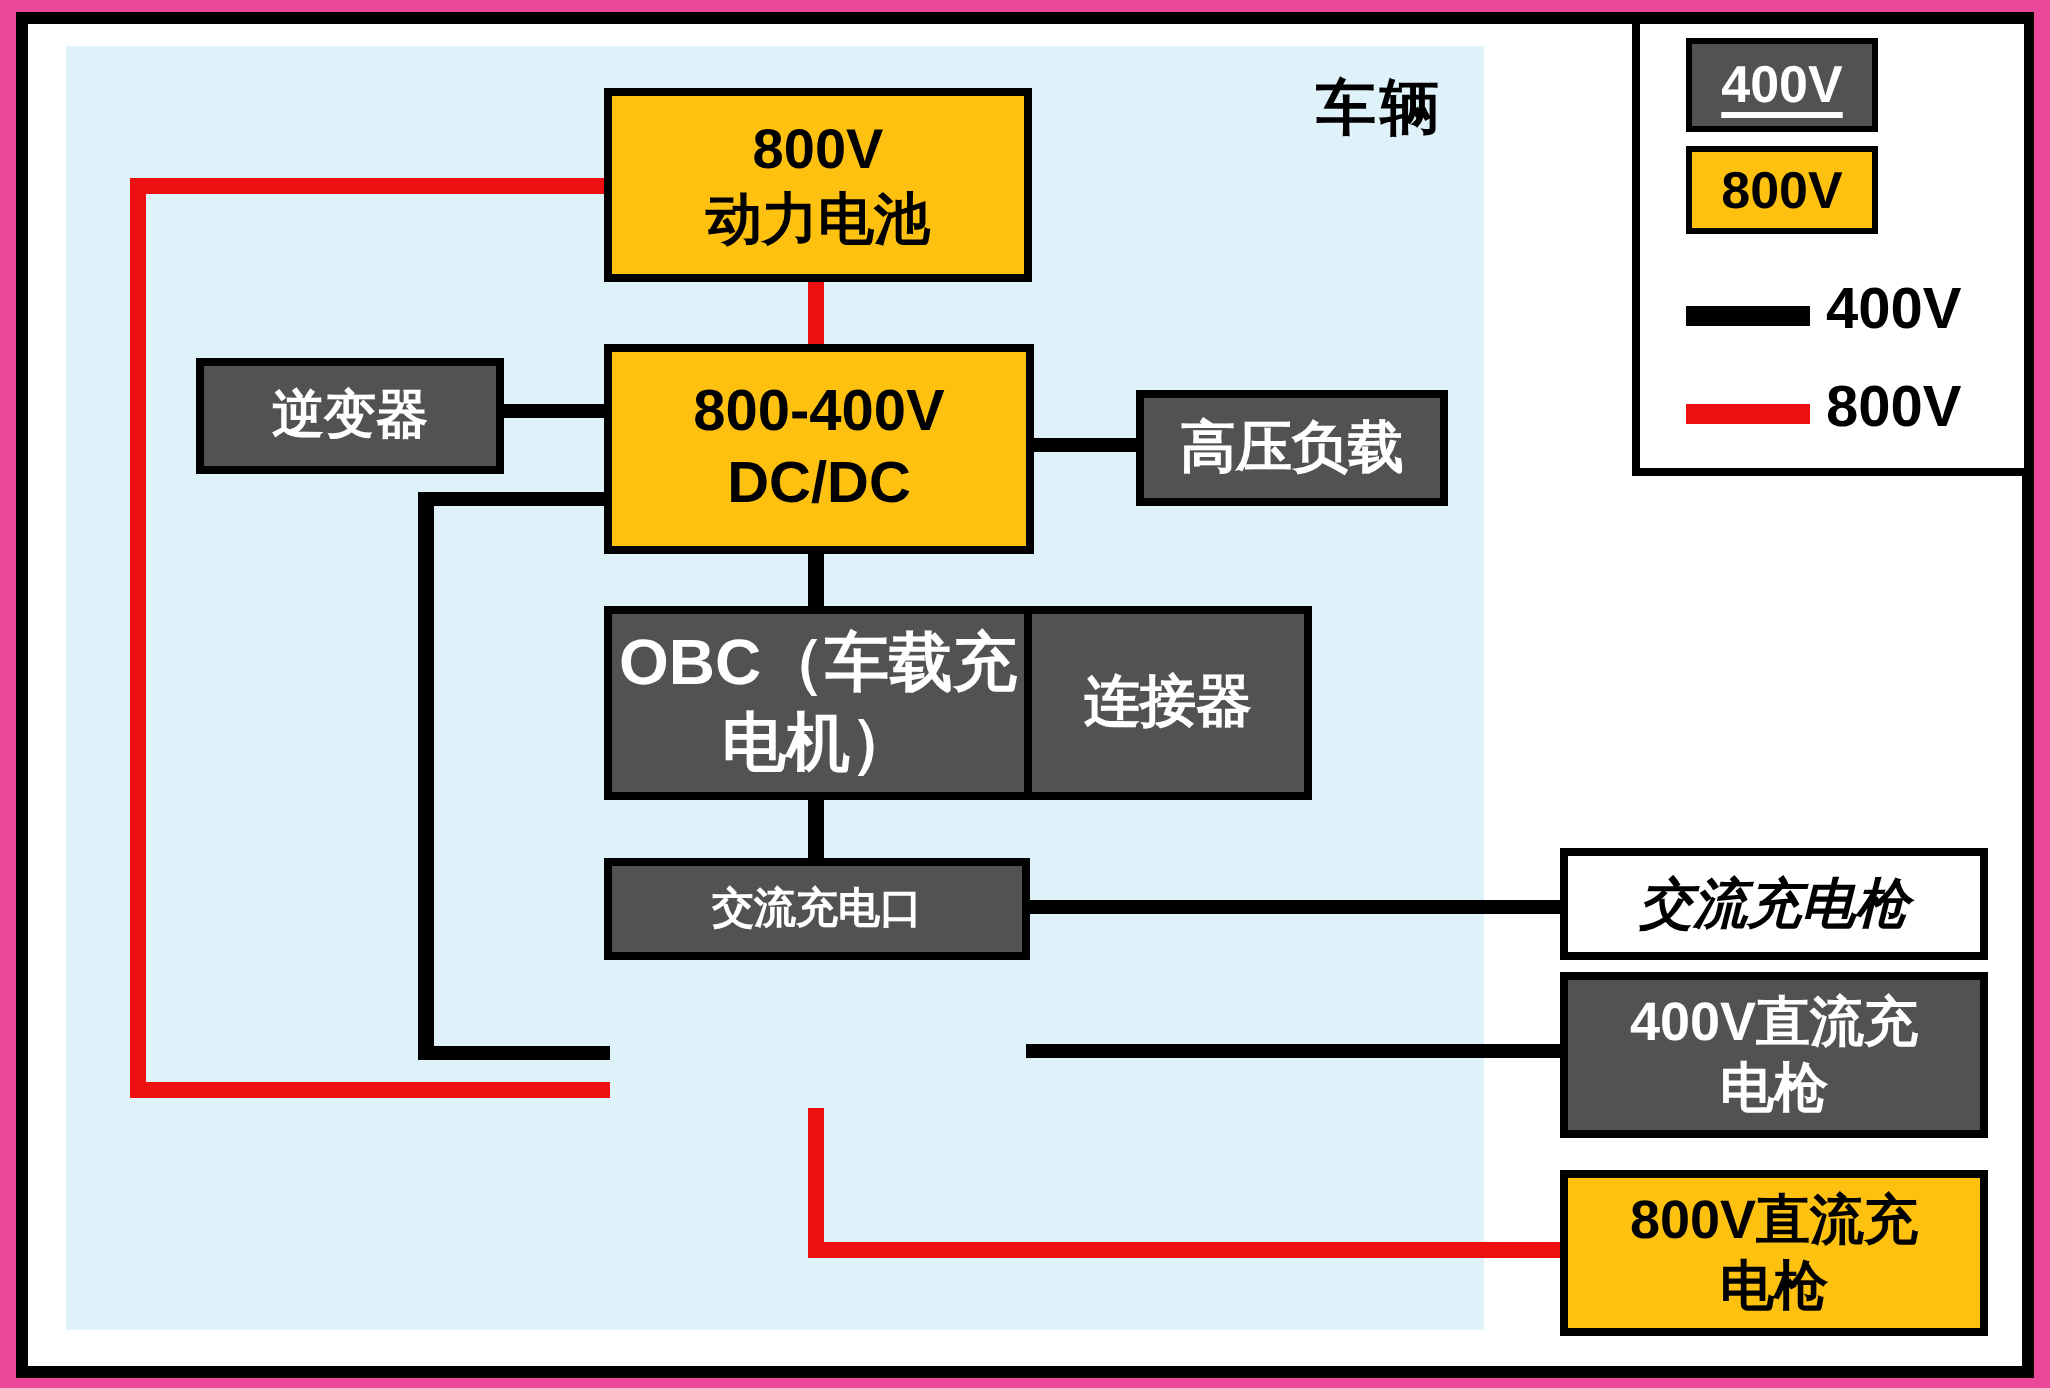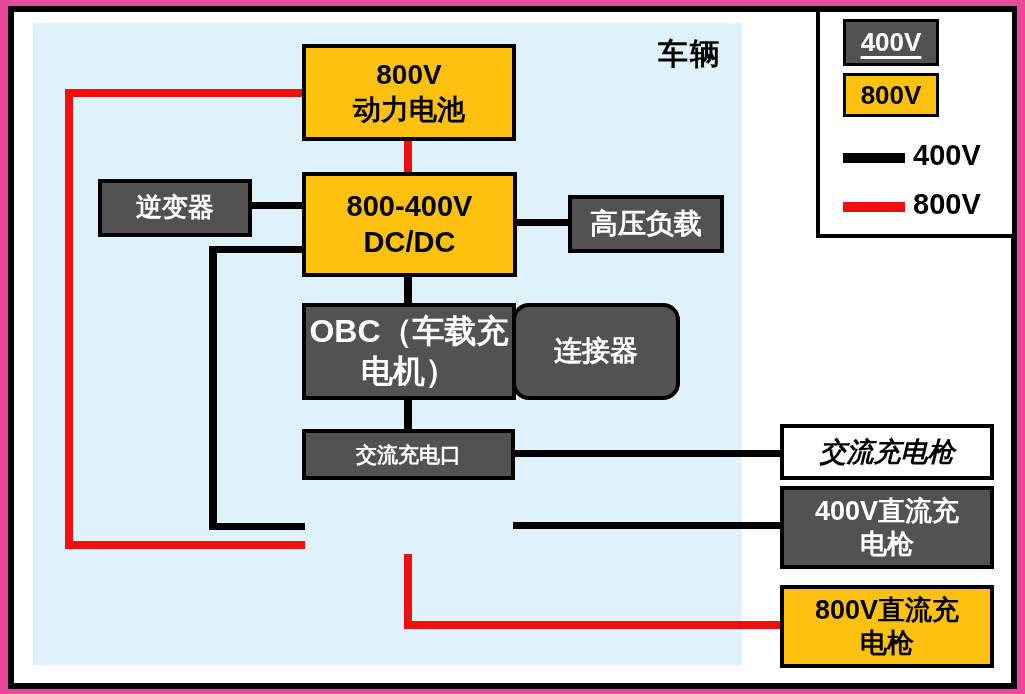--- a/index.html
+++ b/index.html
@@ -37,21 +37,21 @@
   .hline,.vline{position:absolute;}
   .black-line{background:var(--black);}
   .red-line{background:var(--red);}
 
   
   .n-battery {left:302px;top:44px; width:214px;height:97px; font-size:28px;}
   .n-inverter{left:98px; top:179px;width:154px;height:58px; font-size:26px;text-align:center;}
   .n-dcdc    {left:302px;top:172px;width:215px;height:105px;font-size:29px;}
   .n-hvload  {left:568px;top:195px;width:156px;height:58px; font-size:28px;}
   .n-obc     {left:302px;top:303px;width:214px;height:97px; font-size:32px;}
-  .n-conn    {left:512px;top:303px;width:168px;height:97px; font-size:28px;border-radius:17px;}
+  .n-conn    {left:512px;top:303px;width:144px;height:97px; font-size:28px;}
   .n-acport  {left:302px;top:429px;width:213px;height:51px; font-size:21px;}
   .n-dcport  {left:302px;top:495px;width:213px;height:62px; font-size:27px;}
   .n-acgun   {left:780px;top:424px;width:214px;height:56px; font-size:27px;}
   .n-dcgun400{left:780px;top:486px;width:214px;height:83px; font-size:27px;}
   .n-dcgun800{left:780px;top:585px;width:214px;height:83px; font-size:27px;}
 
   
   .legend{
     position:absolute;left:816px;top:8px;width:200px;height:230px;
     border:4px solid var(--black);box-sizing:border-box;background:#fff;

